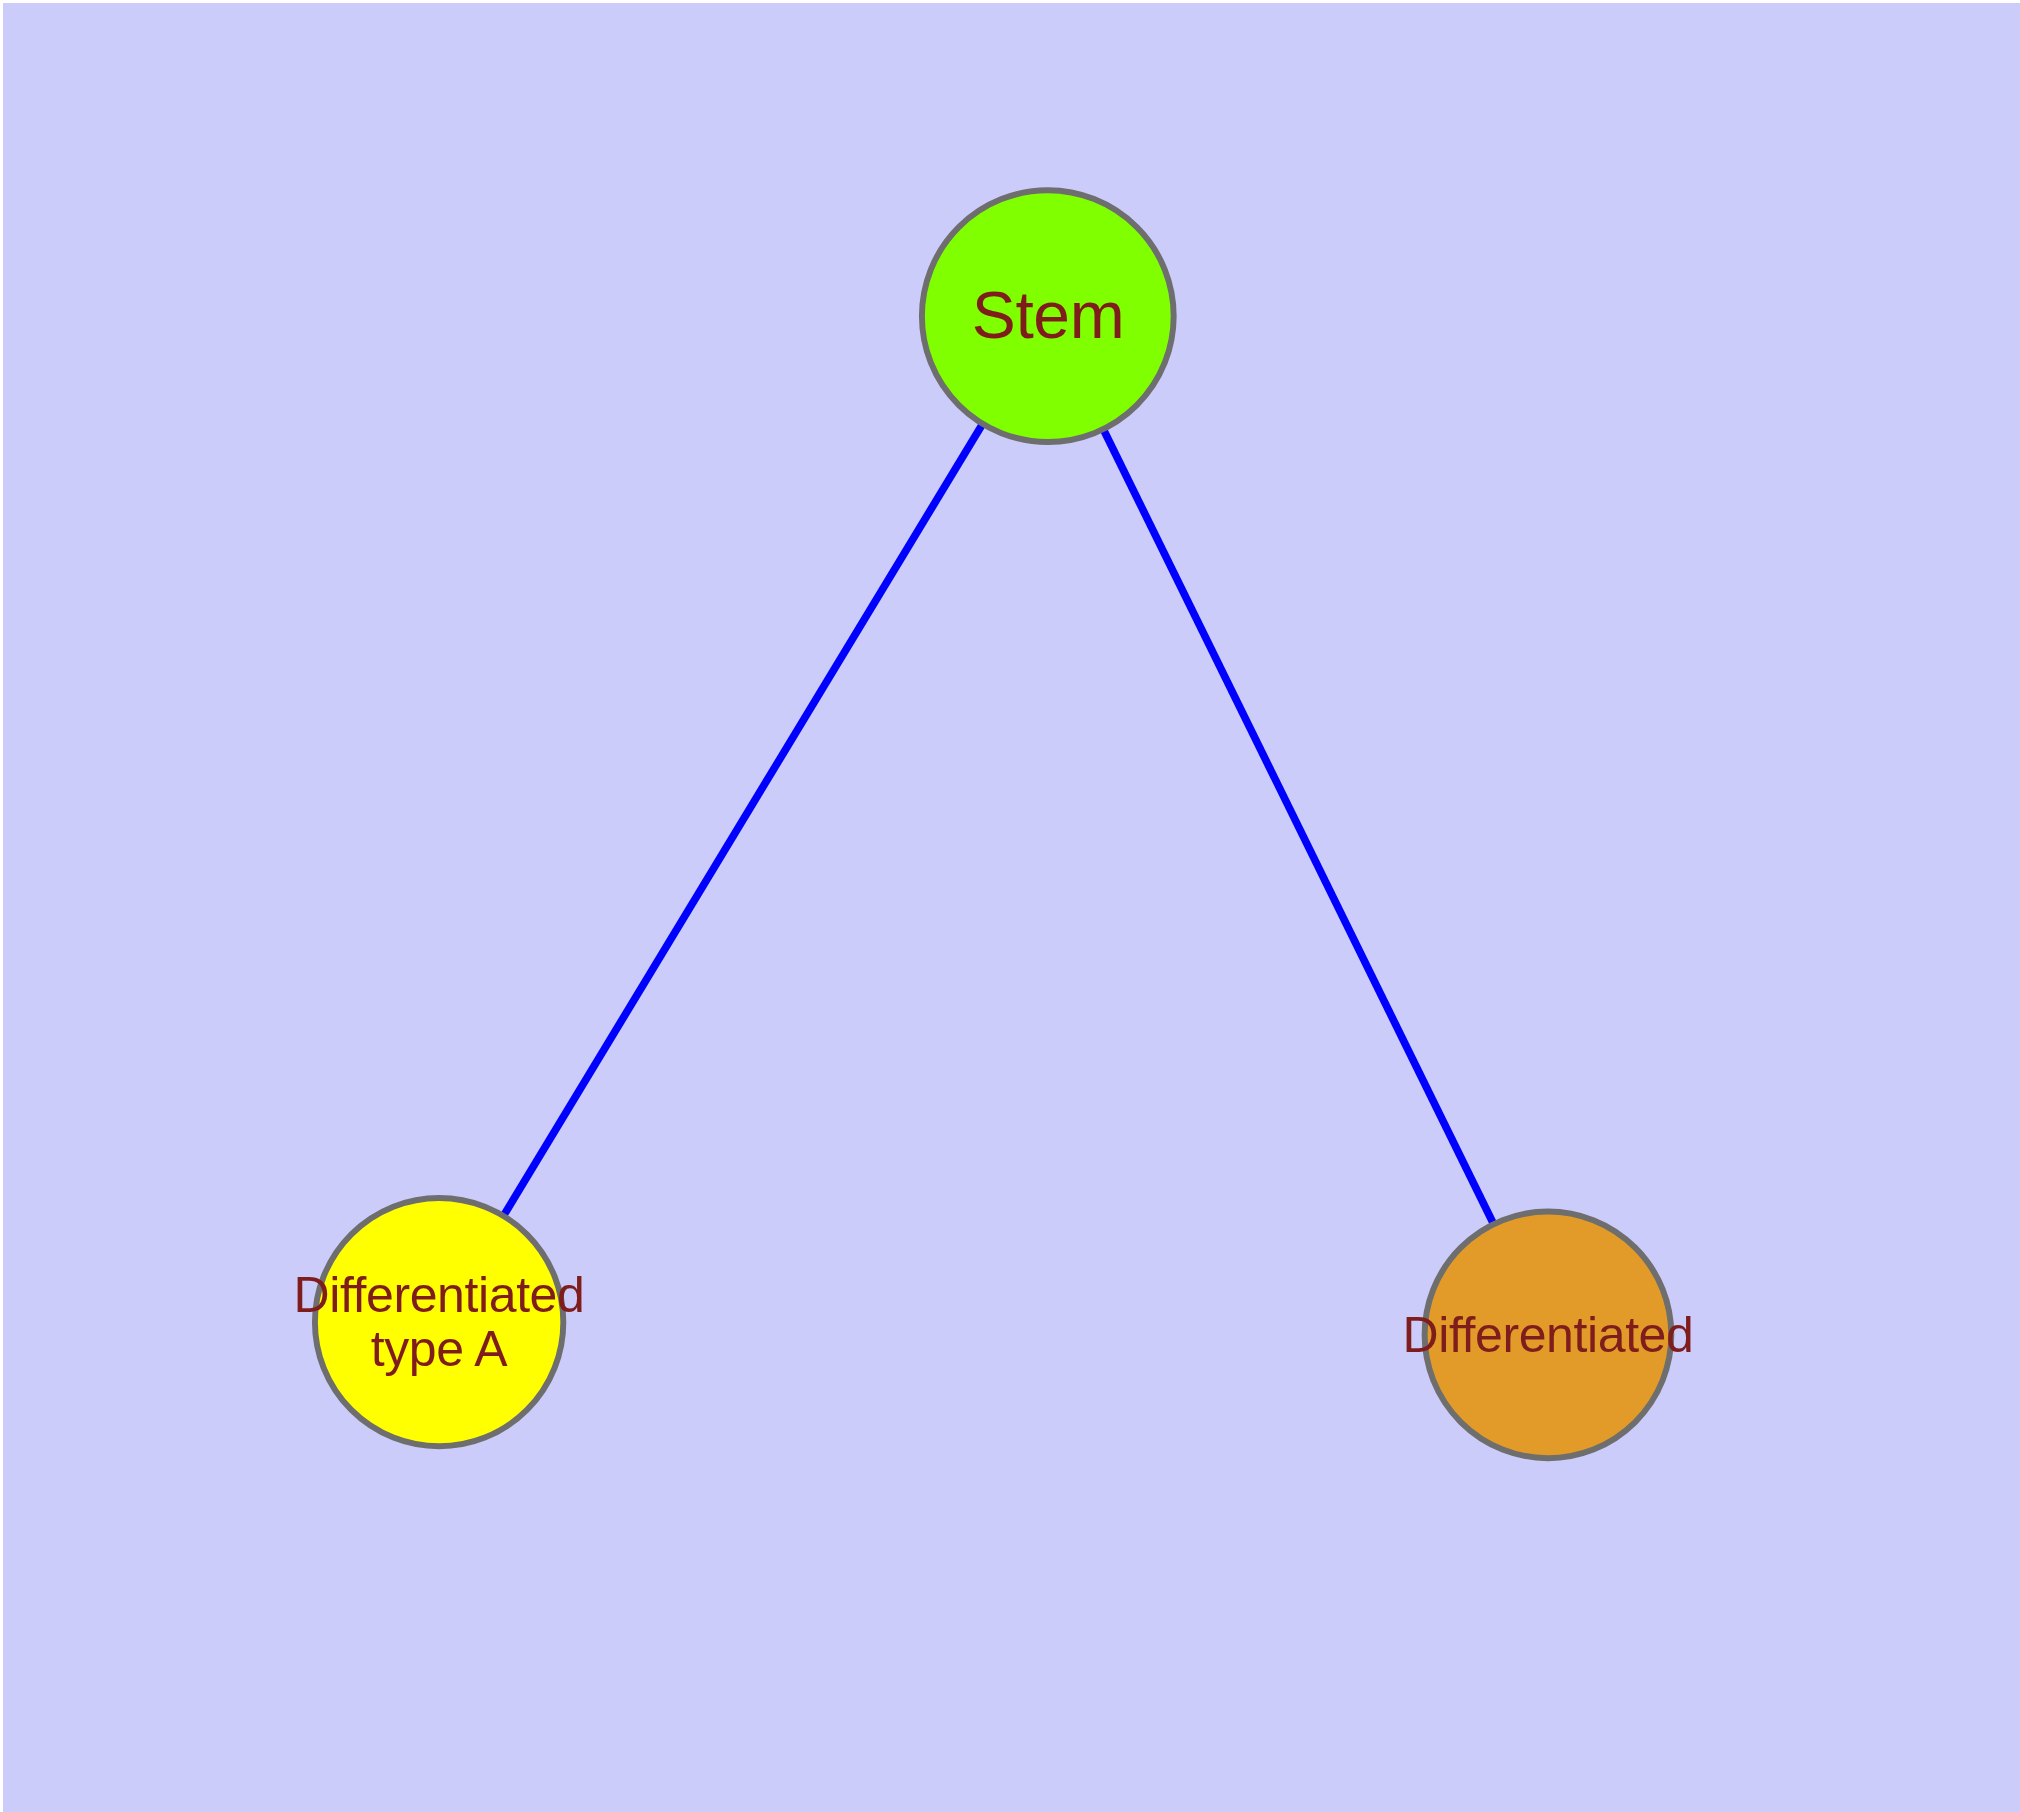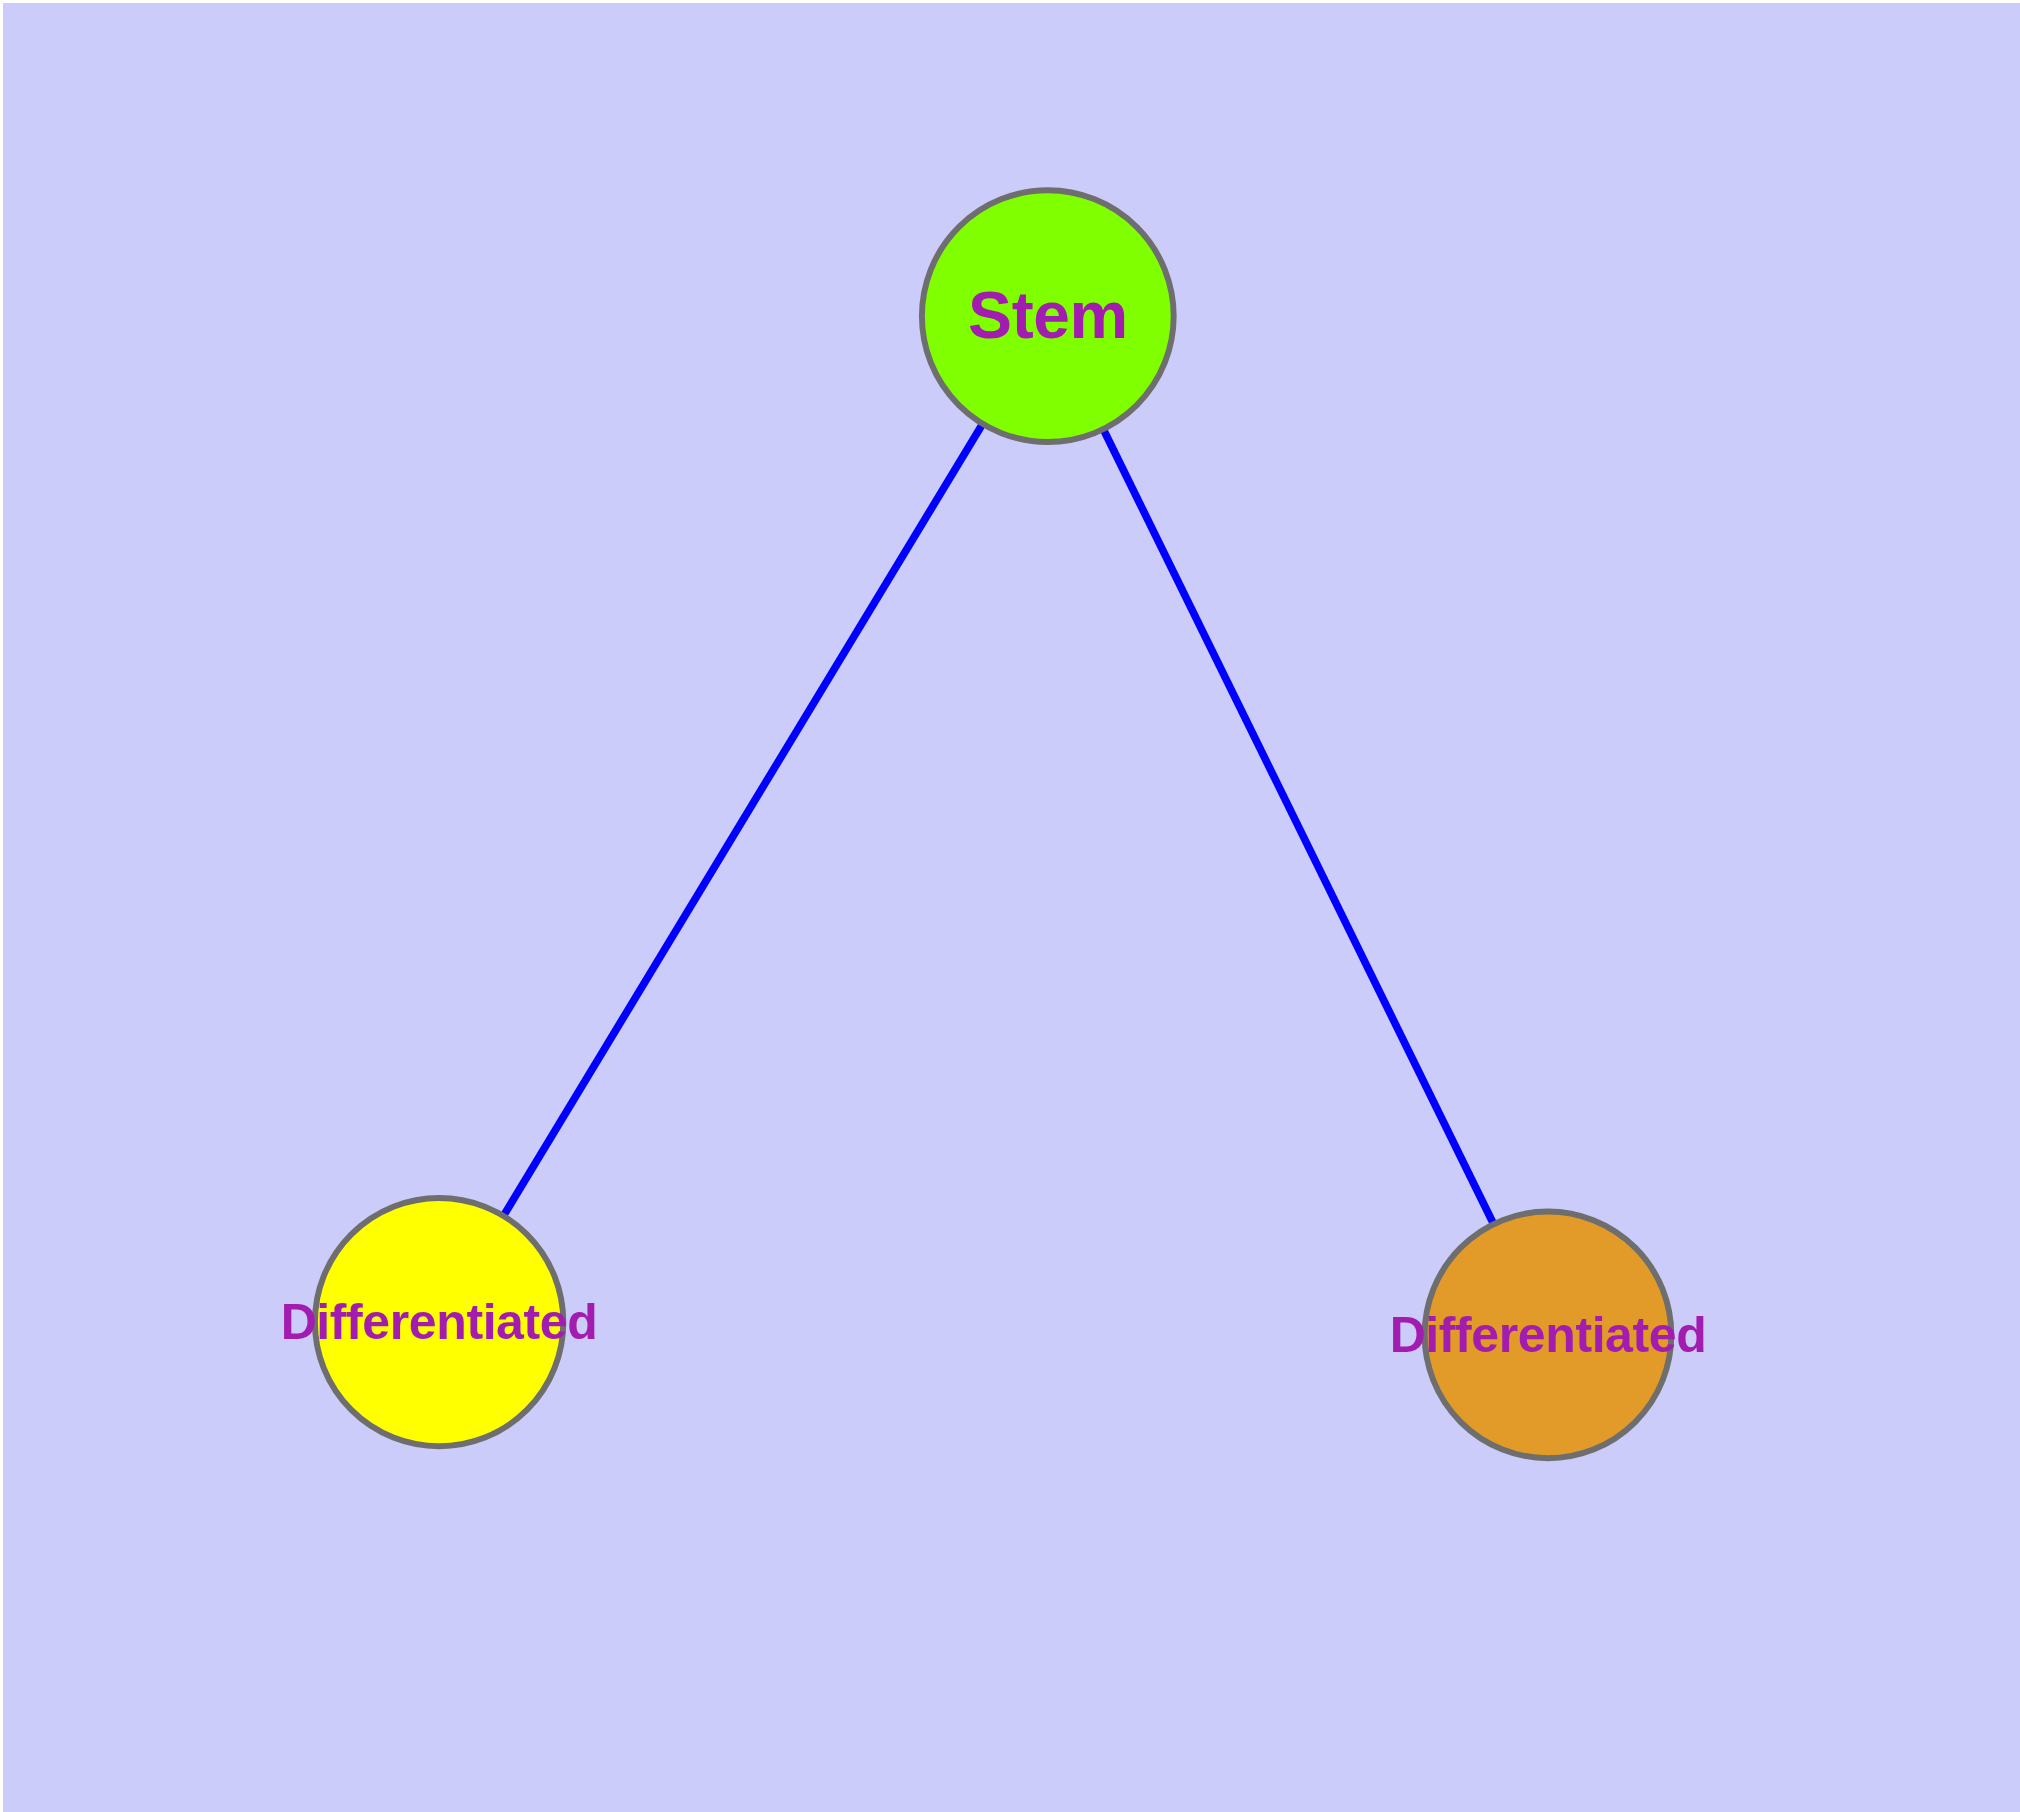--- a/index.html
+++ b/index.html
@@ -29,22 +29,22 @@
     left: 0;
     top: 0;
     width: 2021px;
     height: 1812px;
     overflow: visible;
   }
   .node-label {
     position: absolute;
     text-align: center;
     white-space: nowrap;
-    color: #a21caf;
-    font-weight: bold;
+    color: #7f1d1d;
+    font-weight: normal;
     line-height: 1.08;
     pointer-events: none;
     transform: translate(-50%, -50%);
   }
   .node-label.big {
     font-size: 50px;
     letter-spacing: -0.4px;
   }
   .node-label.small {
     font-size: 66px;
@@ -68,19 +68,20 @@
         <circle cx="1826" cy="1575" r="145.5" fill="#e29b28" stroke="#6e6e6e" stroke-width="7"></circle>
       </g>
   </svg>
 
   <div id="label-layer">
       <div class="node-label small" style="left: 1048px; top: 316px;">
         <div>Stem</div>
       </div>
       <div class="node-label big" style="left: 439px; top: 1322px;">
         <div>Differentiated</div>
+        <div>type A</div>
       </div>
       <div class="node-label big" style="left: 1548px; top: 1335px;">
         <div>Differentiated</div>
       </div>
     </div>
 </div>
 
 
 </body></html>

